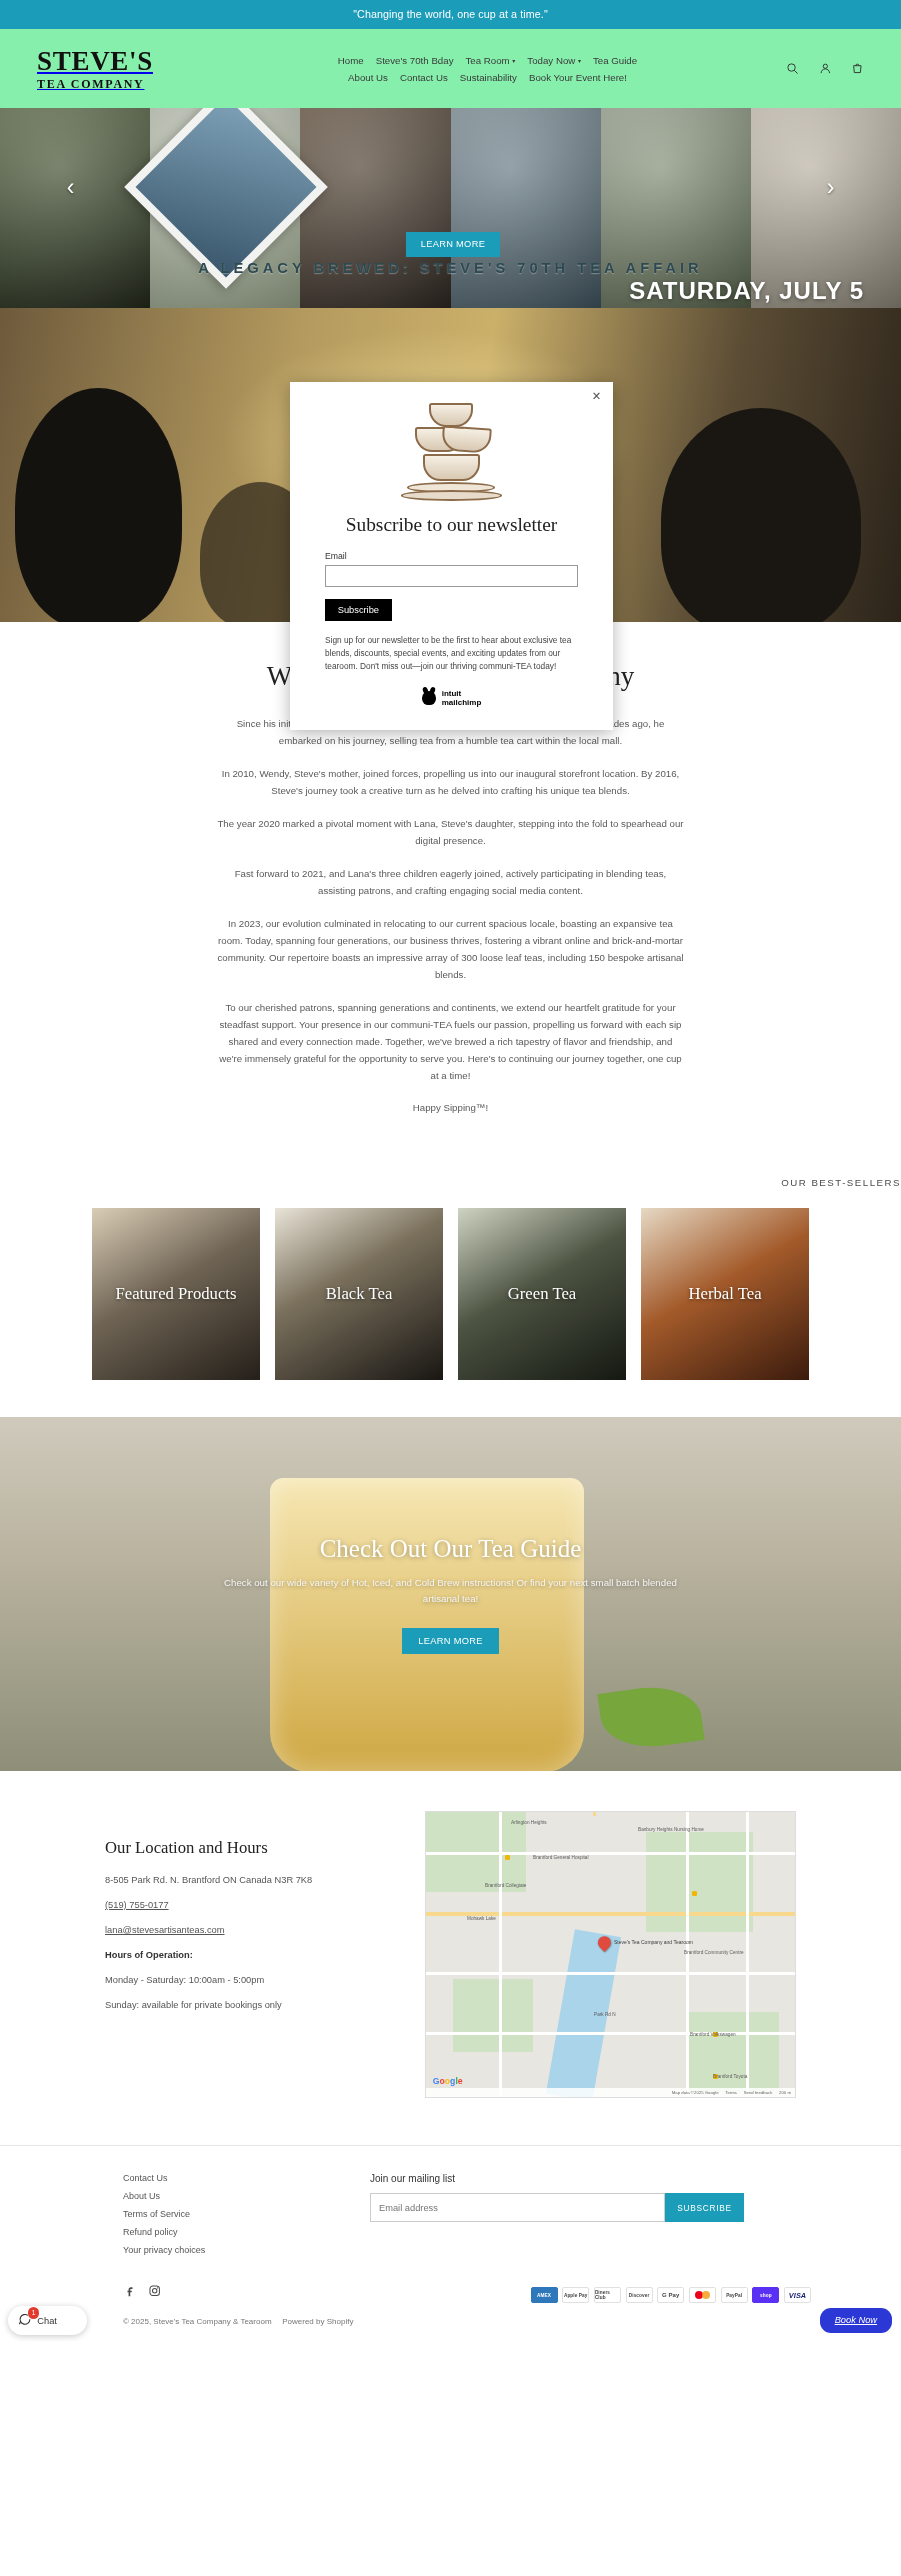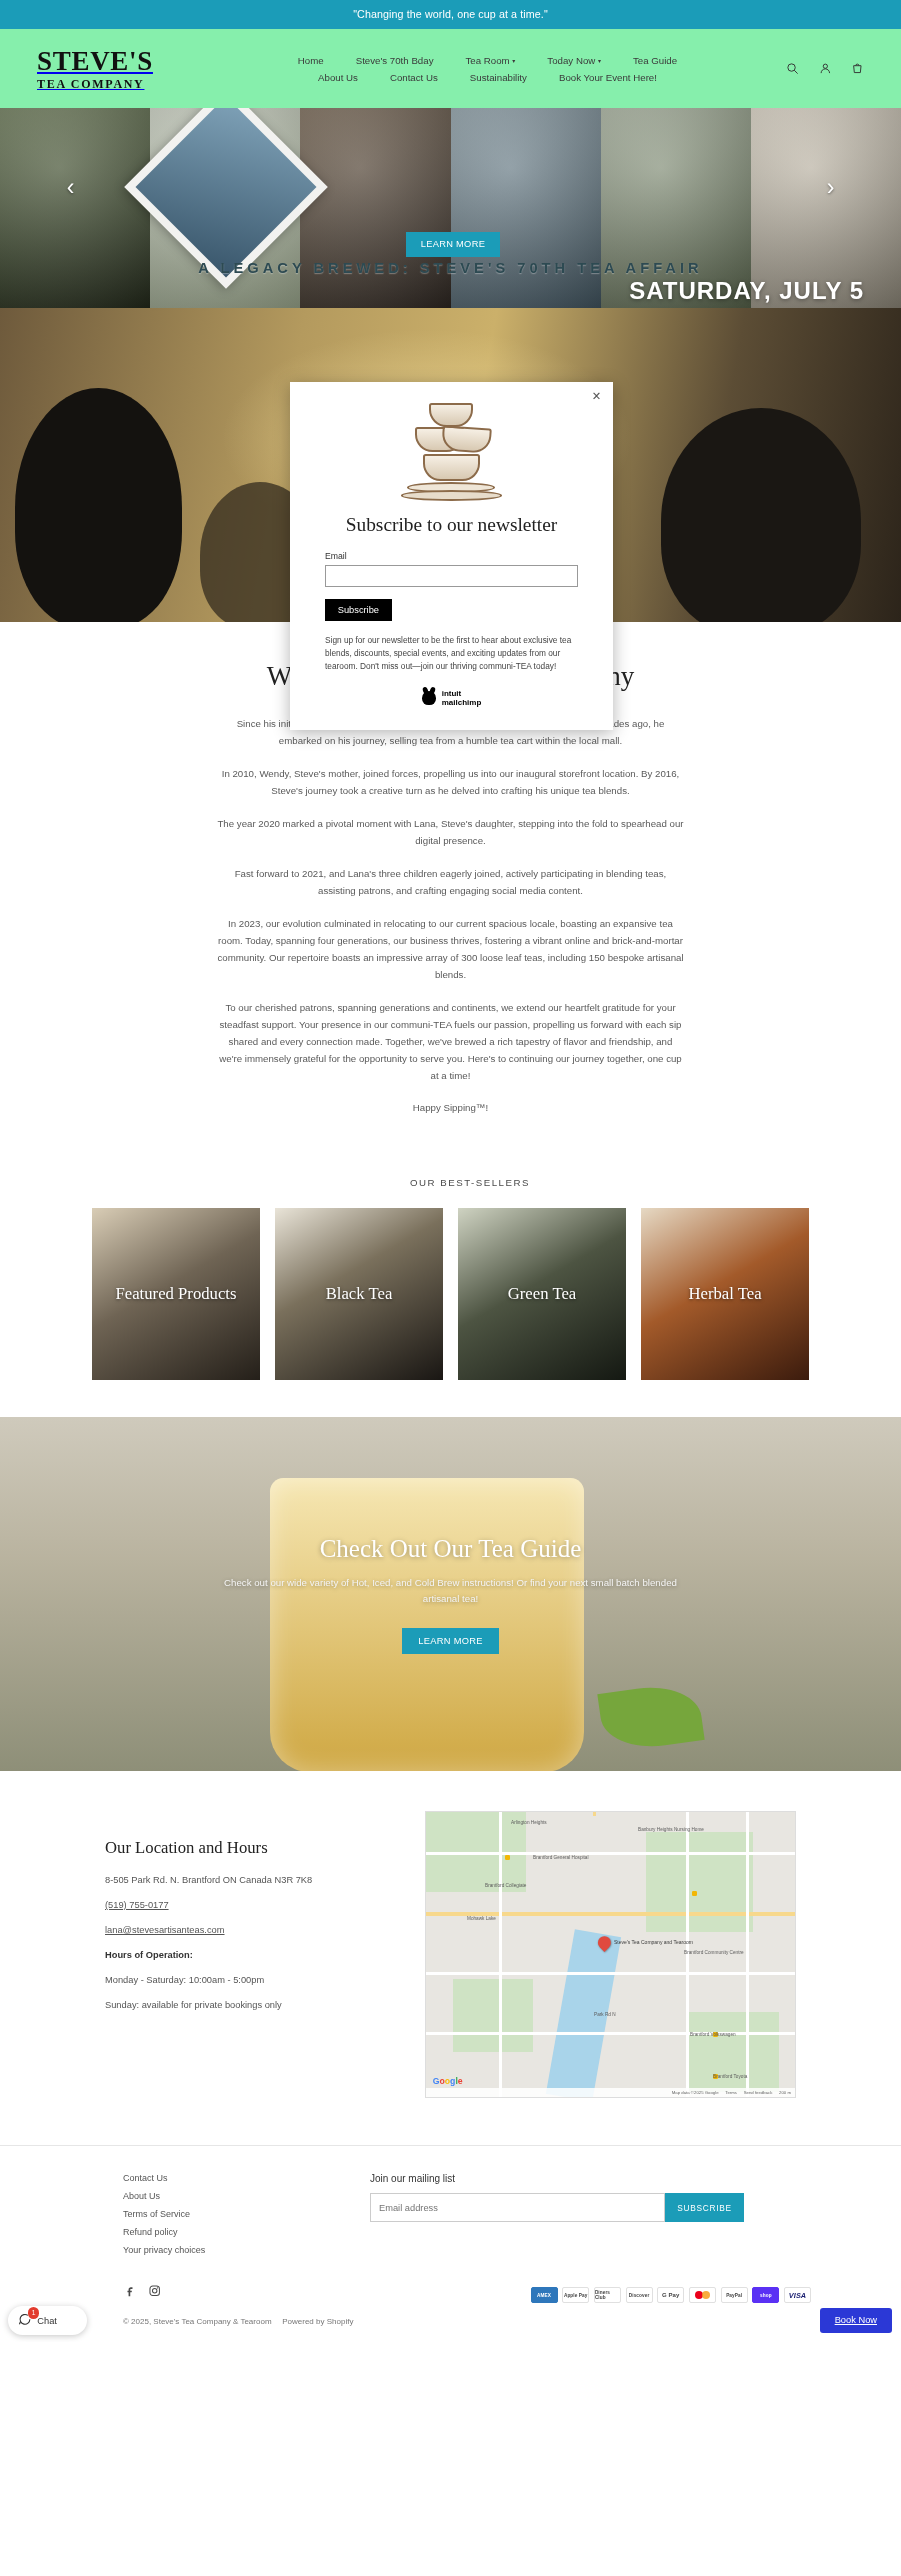--- a/index.html
+++ b/index.html
@@ -53,21 +53,21 @@
     display: block;
     margin-top: 3px;
   }
   .navwrap {
     flex: 1 1 auto;
     display: flex;
     flex-direction: column;
     align-items: center;
     gap: 6px;
   }
-  .navrow { display: flex; gap: 32px; align-items: center; }
+  .navrow { display: flex; gap: 12px; align-items: center; }
   .navrow a {
     font-size: 9.7px;
     color: #3a3a3a;
     text-decoration: none;
     white-space: nowrap;
   }
   .caret { font-size: 6px; margin-left: 2.7px; position: relative; top: -0.7px; }
   .headicons {
     flex: 0 0 100px;
     display: flex;
@@ -304,21 +304,21 @@
     width: 467px;
     margin: 0 auto 16px;
     font-size: 9.7px;
     line-height: 1.75;
     color: #5a5a5a;
   }
 
   
   .bestsellers { padding: 6.7px 0 37px; }
   .bs-title {
-    text-align: center;
+    text-align: right;
     font-size: 9.7px;
     letter-spacing: 1.5px;
     color: #4a4a4a;
     margin-bottom: 20px;
     padding-left: 39px;
   }
   .bs-grid {
     display: flex;
     gap: 15px;
     justify-content: center;
@@ -614,22 +614,23 @@
   }
   .chat .lbl { font-size: 9.3px; color: #333; font-weight: 500; }
   .book {
     position: absolute;
     right: 9.3px;
     bottom: 9.3px;
     background: #2b38d6;
     color: #ffffff;
     font-size: 9.3px;
     padding: 7.3px 14.7px;
-    border-radius: 3px;
+    border-radius: 11px;
     z-index: 30;
+    font-style: italic;
   }
 </style>
 </head>
 <body>
 
 <div class="announce">
   <span>"Changing the world, one cup at a time."</span>
 </div>
 
 <div class="header">

